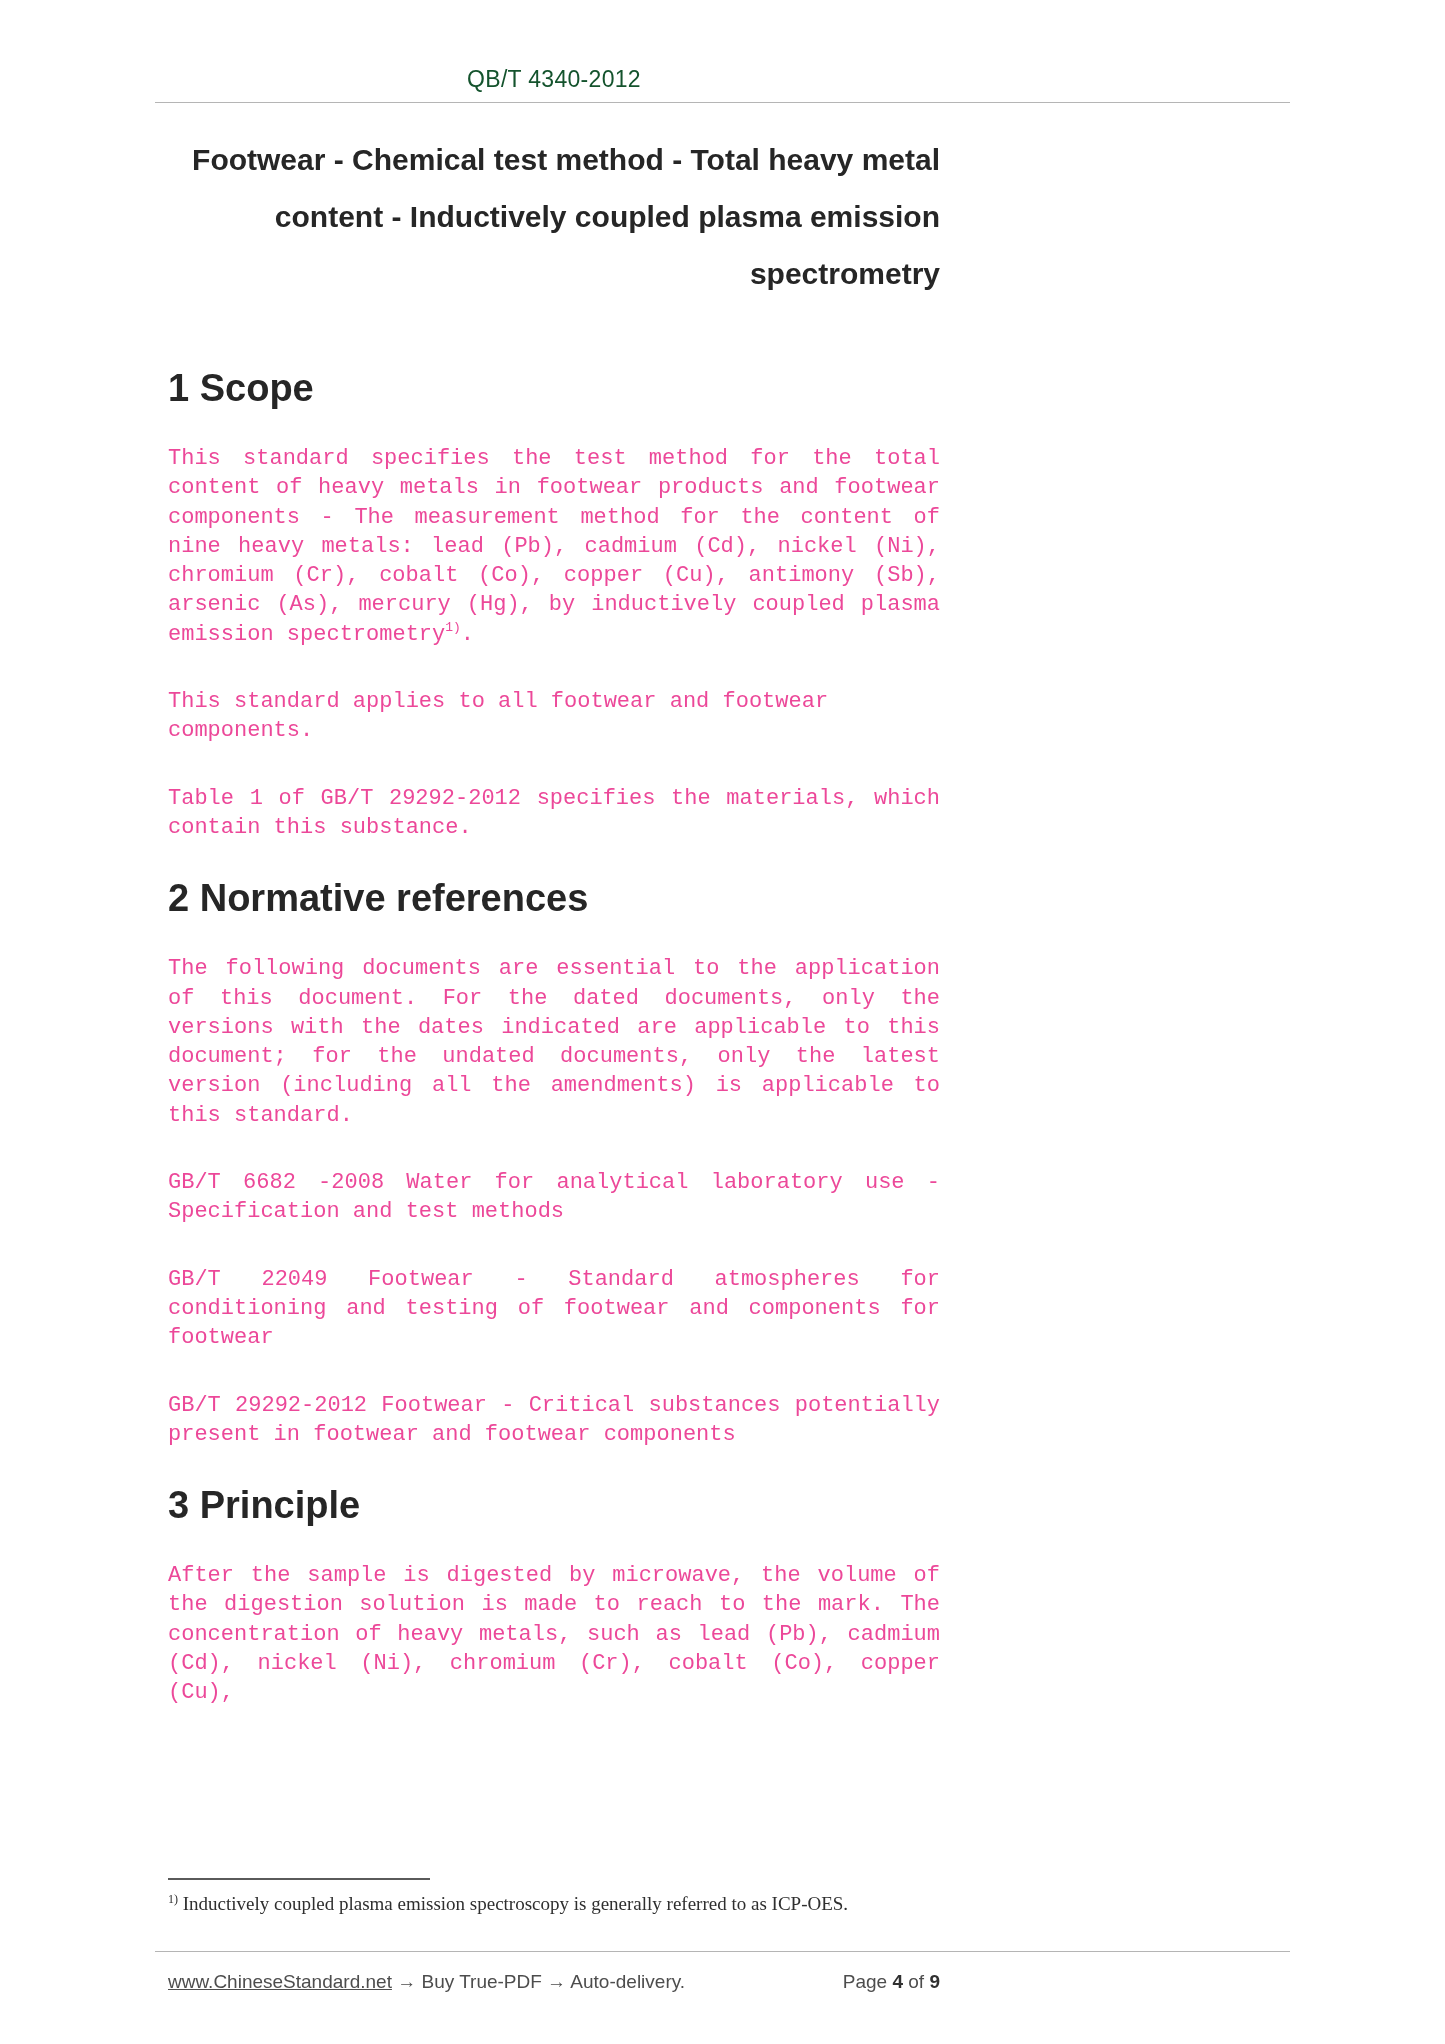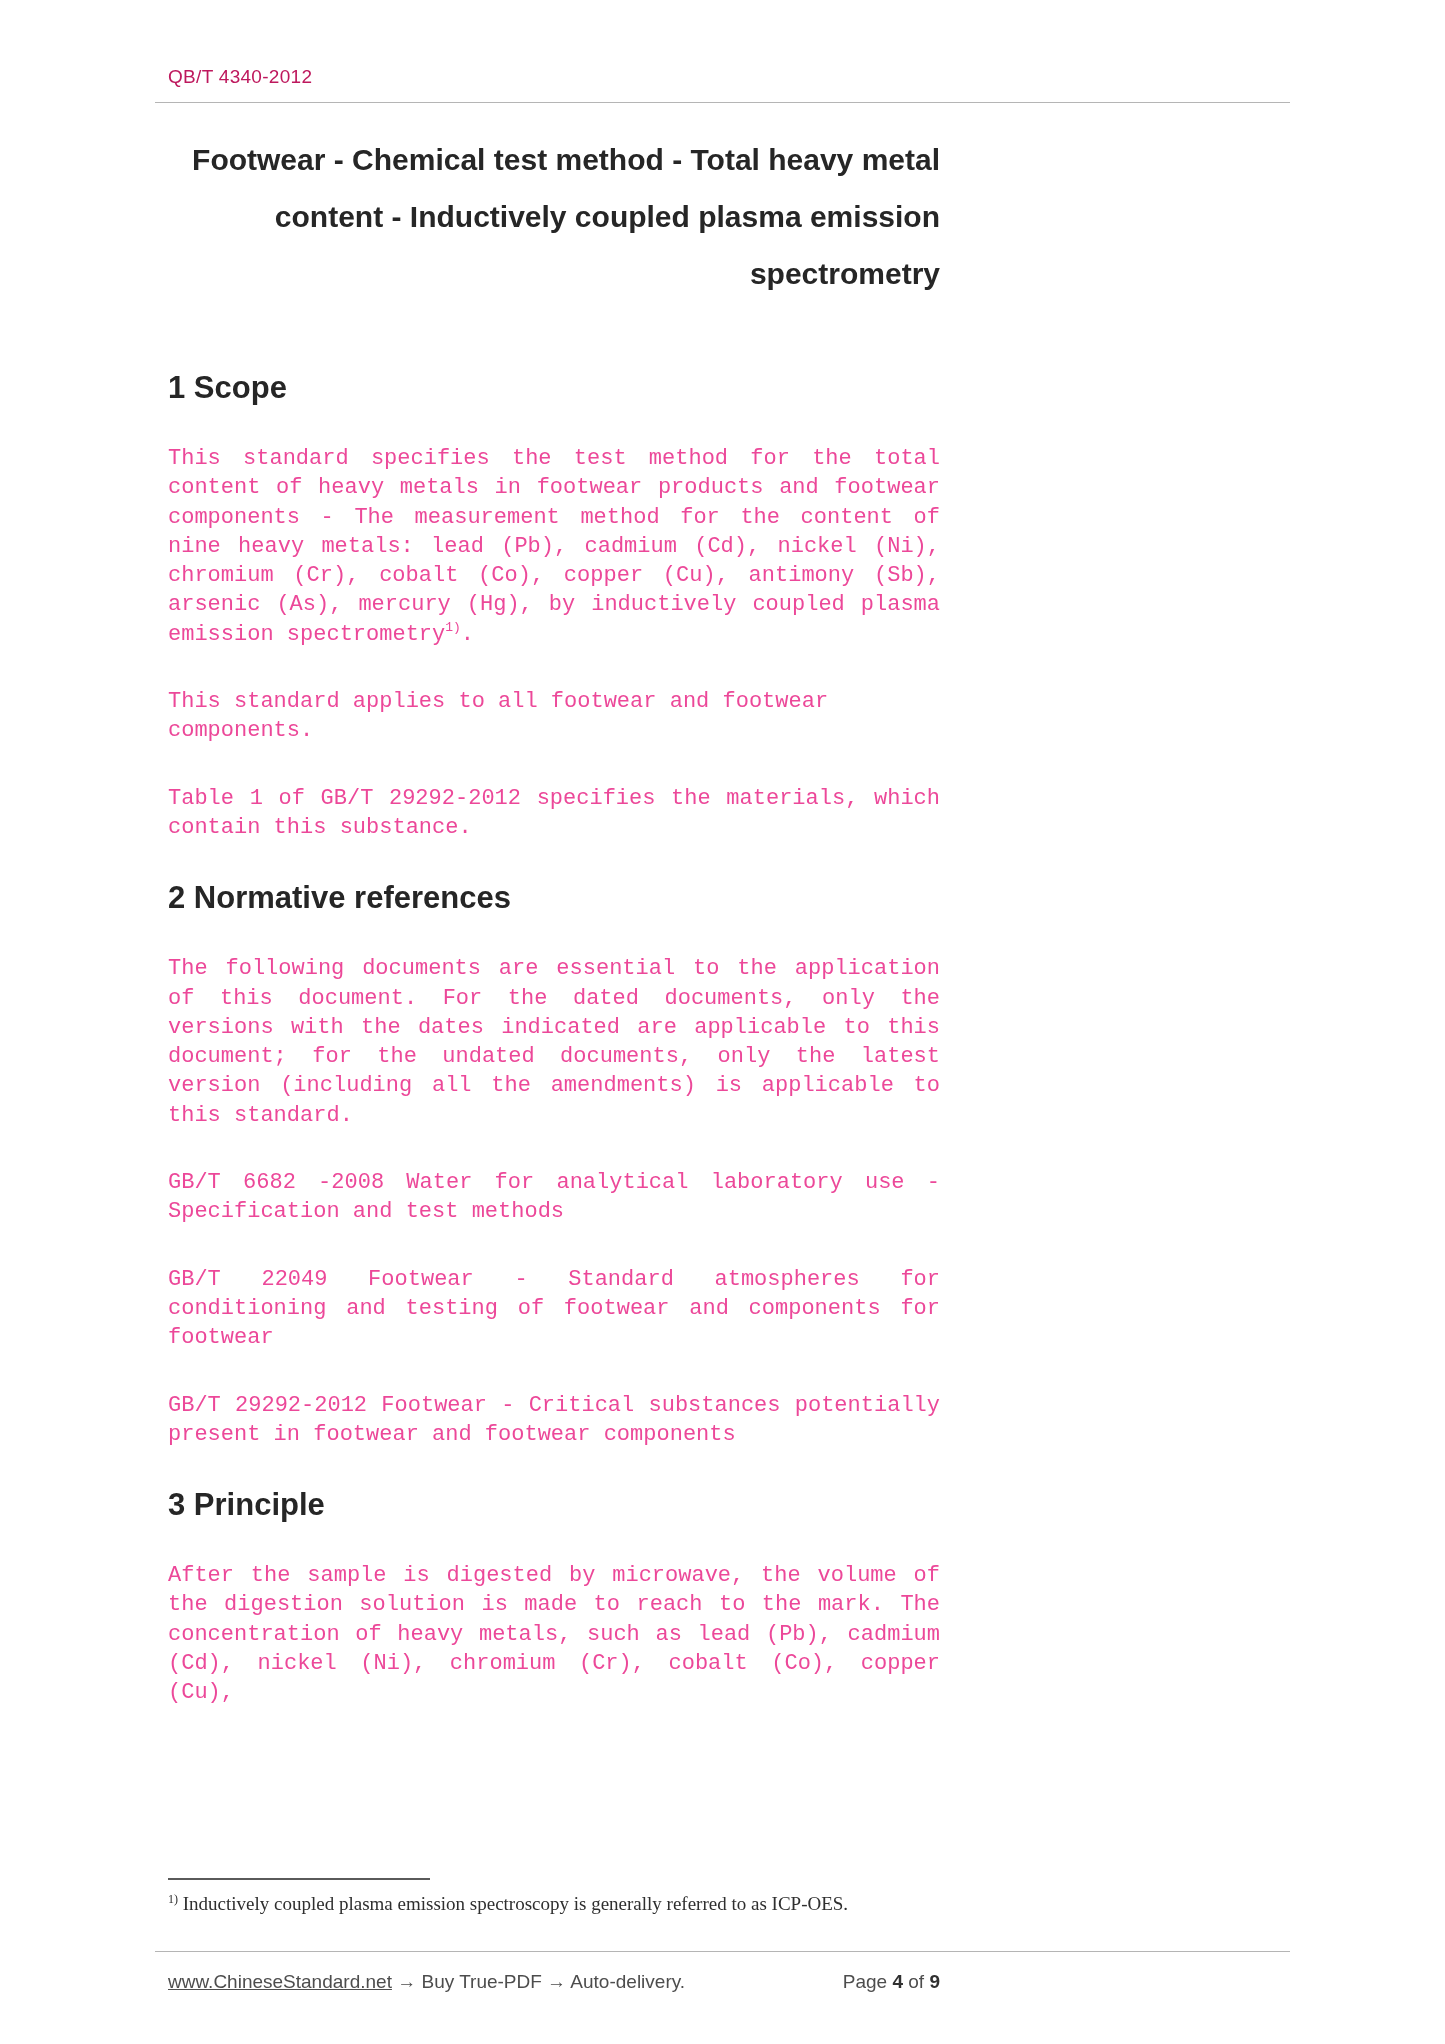--- a/index.html
+++ b/index.html
@@ -18,35 +18,35 @@
   .rule {
     position: absolute; left: 155px; width: 1135px;
     border: none; border-top: 1px solid #b5b5b5; margin: 0;
   }
   .rule-top { top: 102px; }
   .rule-footer { top: 1951px; }
 
   
   .doc-code {
     position: absolute; top: 66px; left: 168px; width: 772px;
-    text-align: left; font-size: 19px; color: #be185d; letter-spacing: 0.3px;
+    text-align: center; font-size: 23px; color: #14532d; letter-spacing: 0.3px;
   }
 
   
   .column { position: absolute; left: 168px; top: 0; width: 772px; }
 
   .title {
     margin: 131px 0 68px 0;
     font-size: 30px; line-height: 57px; font-weight: bold;
     color: #262626; text-align: right;
   }
   .title-line { display: block; }
 
   h2.heading {
-    font-size: 31px; line-height: 36px; font-weight: bold;
+    font-size: 38px; line-height: 36px; font-weight: bold;
     color: #262626; margin: 36px 0 30px 0;
   }
 
   p.body {
     font-size: 22px; line-height: 29.3px; margin: 38px 0;
     color: #ec4899;
     font-family: Liberation Mono, monospace;
   }
   .just { text-align: justify; }
   .ref { margin-left: 32px; }

